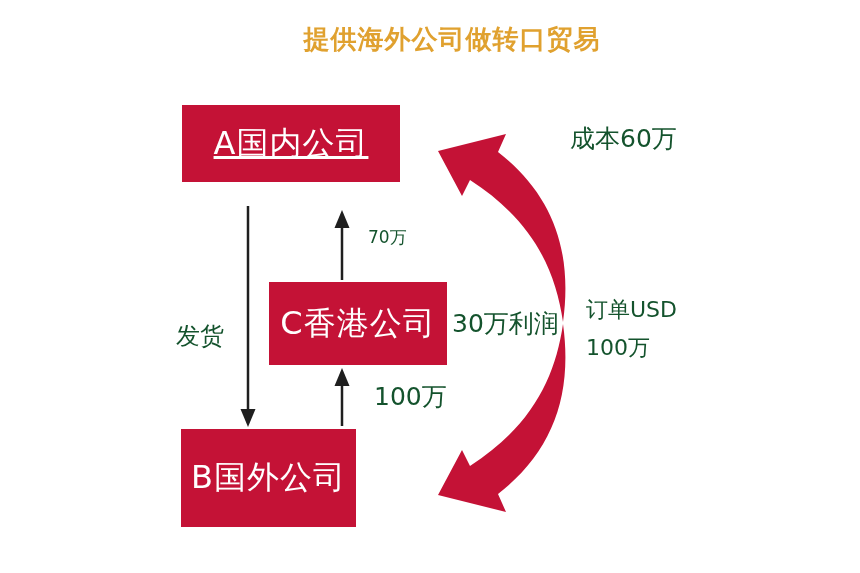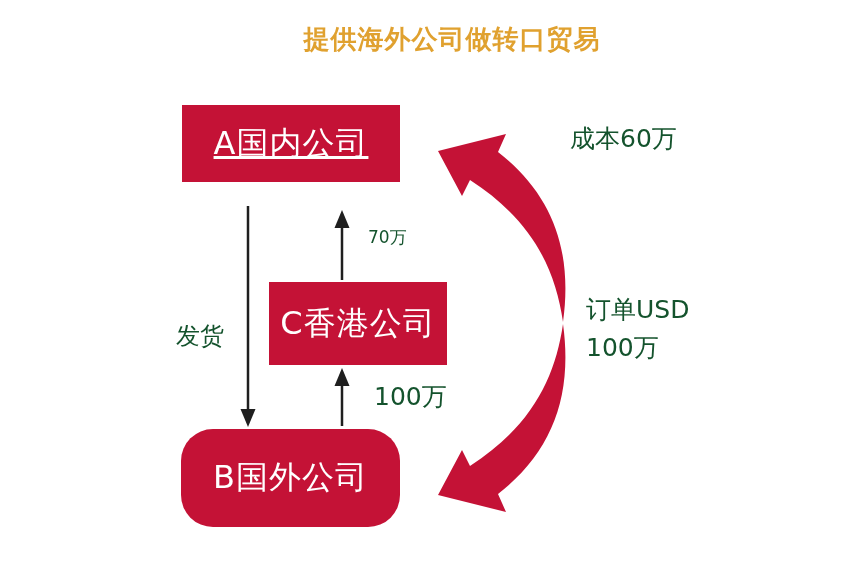--- a/index.html
+++ b/index.html
@@ -26,33 +26,33 @@
     color: #ffffff;
     display: flex;
     align-items: center;
     justify-content: center;
     font-size: 32px;
     font-weight: 500;
     letter-spacing: 1px;
   }
   #node-a { left: 182px; top: 105px; width: 218px; height: 77px; text-decoration: underline; }
   #node-c { left: 269px; top: 282px; width: 178px; height: 83px; }
-  #node-b { left: 181px; top: 429px; width: 219px; height: 98px; border-radius: 32px; }
+  #node-b { left: 181px; top: 429px; width: 175px; height: 98px; }
   #arrows-layer { left: 0; top: 0; width: 860px; height: 573px; }
   .lbl {
     color: #14532d;
     font-weight: 400;
     white-space: nowrap;
   }
   #label-ship    { left: 176px; top: 312px; font-size: 24px; margin-top: 8px; }
   #label-pay70   { left: 368px; top: 226px; font-size: 17px; }
   #label-pay100  { left: 374px; top: 380px; font-size: 25px; }
   #label-profit30{ left: 452px; top: 307px; font-size: 25px; }
   #anno-cost  { left: 570px; top: 122px; font-size: 25px; line-height: 33px; text-align: center; }
-  #anno-order { left: 586px; top: 291px; font-size: 25px; line-height: 38px; text-align: left; }
+  #anno-order { left: 586px; top: 291px; font-size: 22px; line-height: 38px; text-align: left; }
   .thin-arrow-line { stroke: #1F1F1F; stroke-width: 2.5; }
   .thin-arrow-head { fill: #1F1F1F; }
   .curved-arrow { fill: #C41236; }
 </style>
 </head>
 <body>
 
 <div id="canvas">
 
   <div id="title" class="abs">提供海外公司做转口贸易</div>
@@ -86,20 +86,21 @@
     <span>C香港公司</span>
   </div>
   <div id="node-b" class="abs node">
     <span>B国外公司</span>
   </div>
 
   <div id="label-ship" class="abs lbl">发货</div>
   <div id="label-pay70" class="abs lbl">70万</div>
   <div id="label-pay100" class="abs lbl">100万</div>
 
+  <div id="label-profit30" class="abs lbl">30万利润</div>
 
   <div id="anno-cost" class="abs lbl">
     <div>成本60万</div>
   </div>
 
   <div id="anno-order" class="abs lbl">
     <div>订单USD</div>
     <div>100万</div>
   </div>
 

